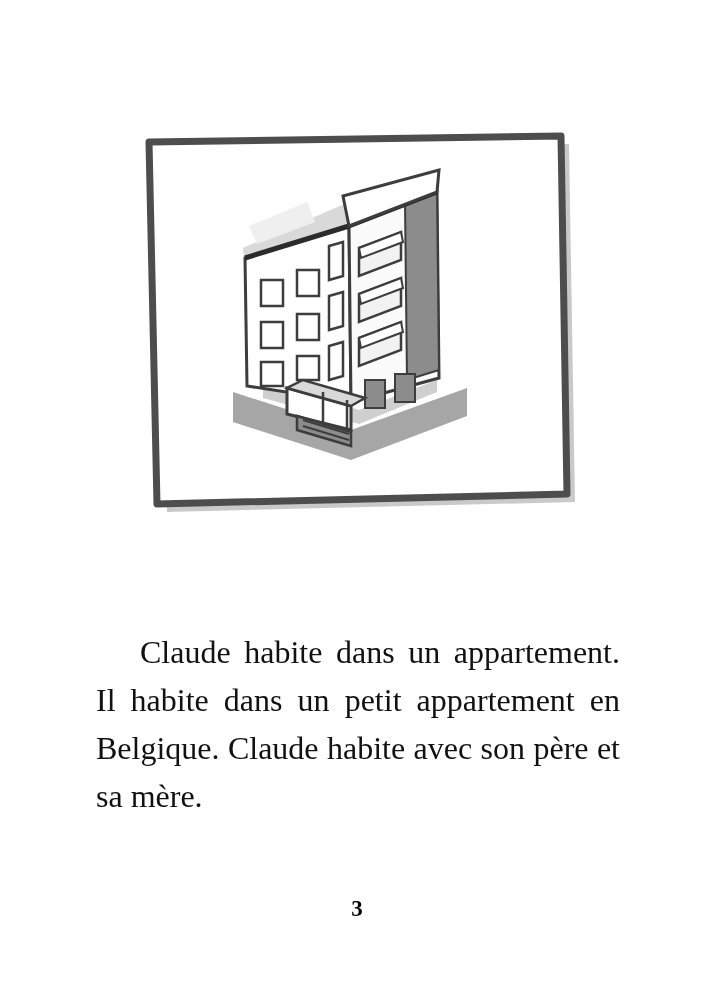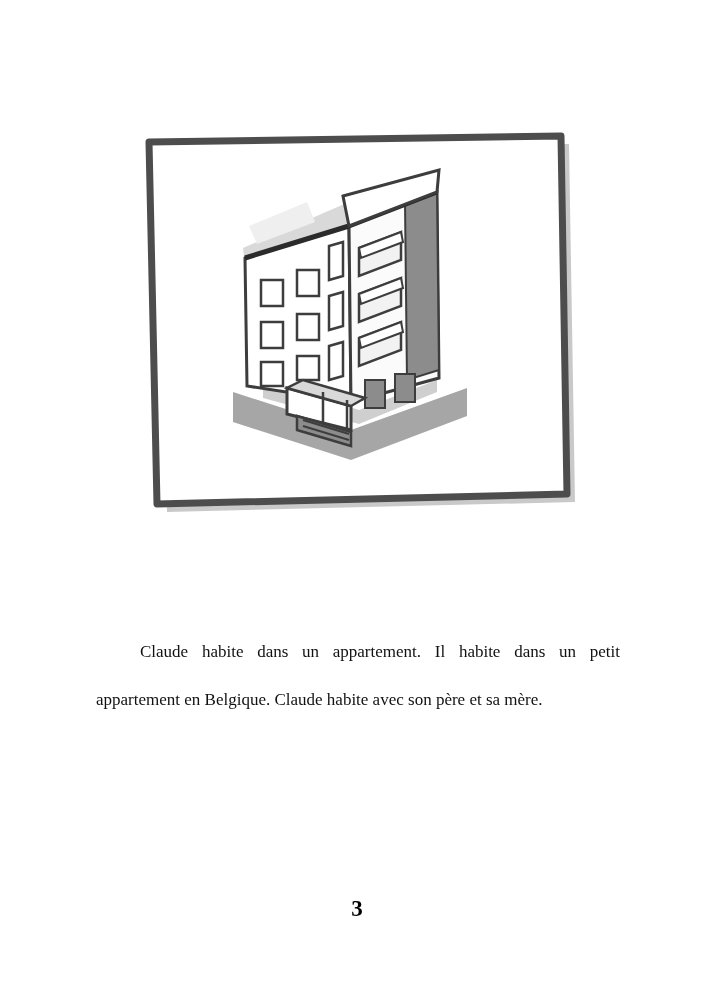--- a/index.html
+++ b/index.html
@@ -39,21 +39,21 @@
   .figure svg {
     display: block;
   }
 
   
   .body-text {
     position: absolute;
     left: 96px;
     top: 628px;
     width: 524px;
-    font-size: 17px;
+    font-size: 32px;
     line-height: 48px;
     text-align: justify;
     text-justify: inter-word;
     color: #111111;
   }
   .body-text p {
     margin: 0;
     text-indent: 44px;
   }
 

